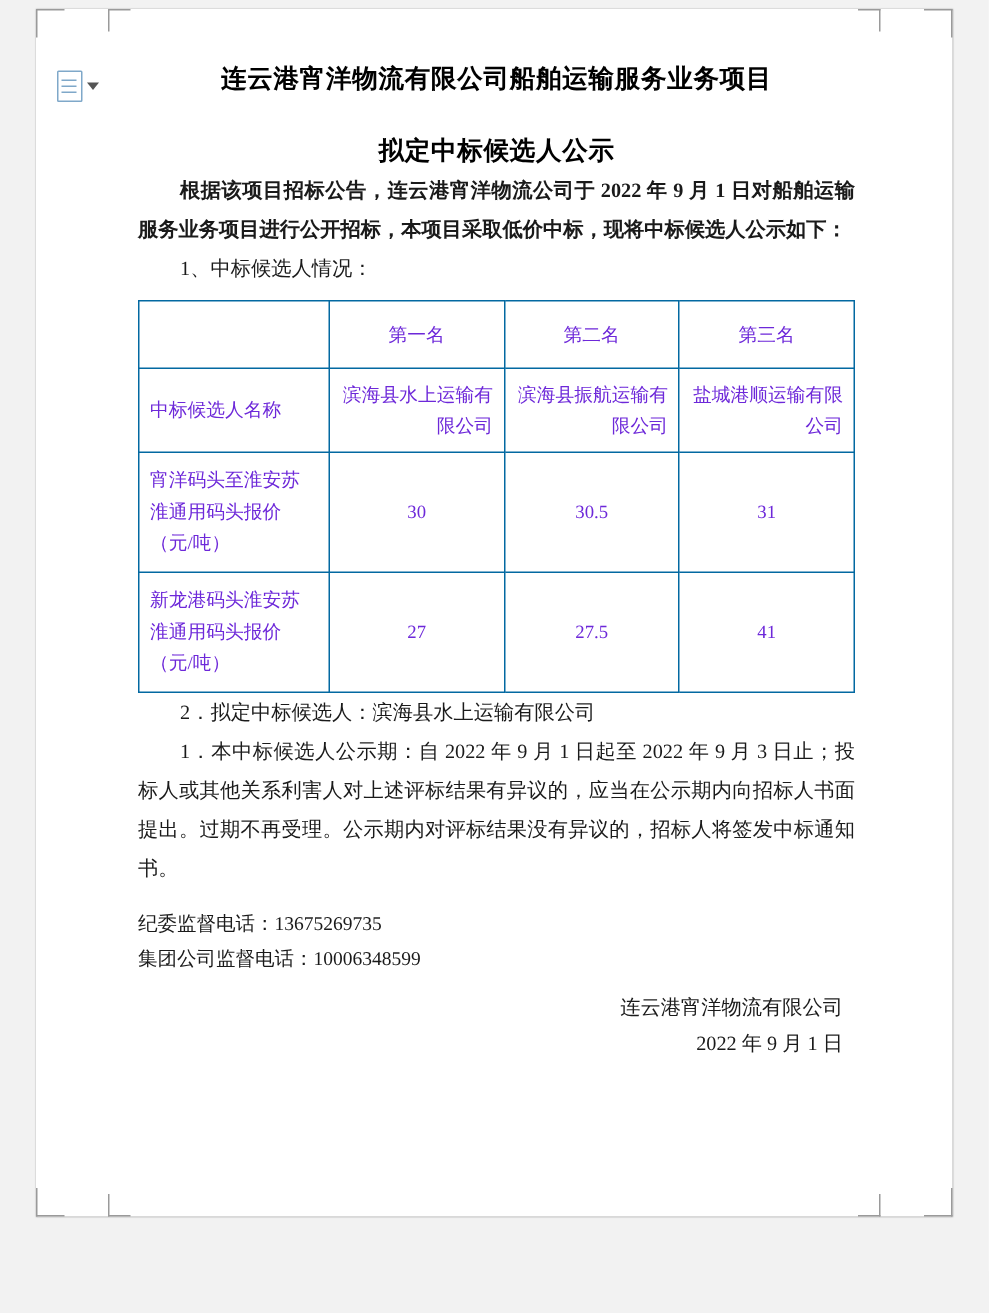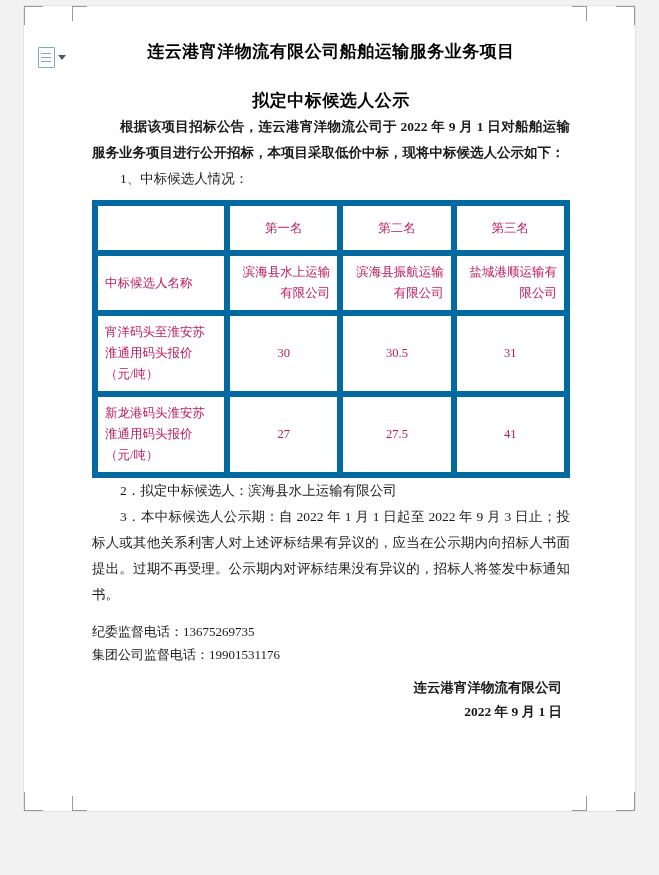--- a/index.html
+++ b/index.html
@@ -85,21 +85,21 @@
   }
 
   h1.title, h2.subtitle {
     margin: 0;
     text-align: center;
     font-weight: bold;
     color: #000;
     font-size: 17px;
     letter-spacing: 0.5px;
   }
-  h1.title { line-height: 26px; font-family: Liberation Mono, monospace; }
+  h1.title { line-height: 26px; }
   h2.subtitle { margin-top: 22px; font-size: 17px; line-height: 26px; }
 
   p.para {
     margin: 0;
     font-size: 13.5px;
     line-height: 26px;
     color: #1a1a1a;
     text-align: justify;
     text-justify: inter-ideograph;
   }
@@ -107,24 +107,24 @@
   .block-1 { margin-top: 22px; font-weight: bold; }
   .block-item { margin-top: 0px; }
 
   table.bid {
     border-collapse: collapse;
     width: 478px;
     margin-top: 8px;
     table-layout: fixed;
   }
   table.bid td {
-    border: 6px solid #0369a1;
+    border: 1px solid #0369a1;
     font-size: 12.5px;
     line-height: 21px;
-    color: #be185d;
+    color: #6d28d9;
     padding: 6px 7px;
     vertical-align: middle;
   }
   td.col-head {
     text-align: center;
     height: 32px;
   }
   td.row-label {
     width: 112px;
     text-align: left;
@@ -150,21 +150,20 @@
     line-height: 23px;
     color: #1a1a1a;
   }
   .signoff {
     margin-top: 10px;
     font-size: 13.5px;
     line-height: 24px;
     color: #1a1a1a;
     text-align: right;
     padding-right: 8px;
-    font-weight: bold;
   }
 </style>
 </head>
 <body>
 
 <div id="page">
   <div class="sheet">
 
     <div class="crop tl"></div>
     <div class="crop tr"></div>
@@ -214,25 +213,25 @@
           <tr class="tall">
             <td class="row-label">新龙港码头淮安苏淮通用码头报价（元/吨）</td>
             <td class="value">27</td>
             <td class="value">27.5</td>
             <td class="value">41</td>
           </tr>
         </tbody>
       </table>
 
       <p class="para indent after-table">2．拟定中标候选人：滨海县水上运输有限公司</p>
-      <p class="para indent">3．本中标候选人公示期：自 2022 年 1 月 1 日起至 2022 年 9 月 3 日止；投标人或其他关系利害人对上述评标结果有异议的，应当在公示期内向招标人书面提出。过期不再受理。公示期内对评标结果没有异议的，招标人将签发中标通知书。</p>
+      <p class="para indent">1．本中标候选人公示期：自 2022 年 9 月 1 日起至 2022 年 9 月 3 日止；投标人或其他关系利害人对上述评标结果有异议的，应当在公示期内向招标人书面提出。过期不再受理。公示期内对评标结果没有异议的，招标人将签发中标通知书。</p>
 
       <div class="contacts">
         <div>纪委监督电话：13675269735</div>
-        <div>集团公司监督电话：19901531176</div>
+        <div>集团公司监督电话：10006348599</div>
       </div>
 
       <div class="signoff">
         <div>连云港宵洋物流有限公司</div>
         <div>2022 年 9 月 1 日</div>
       </div>
 
     </div>
   </div>
 </div>

